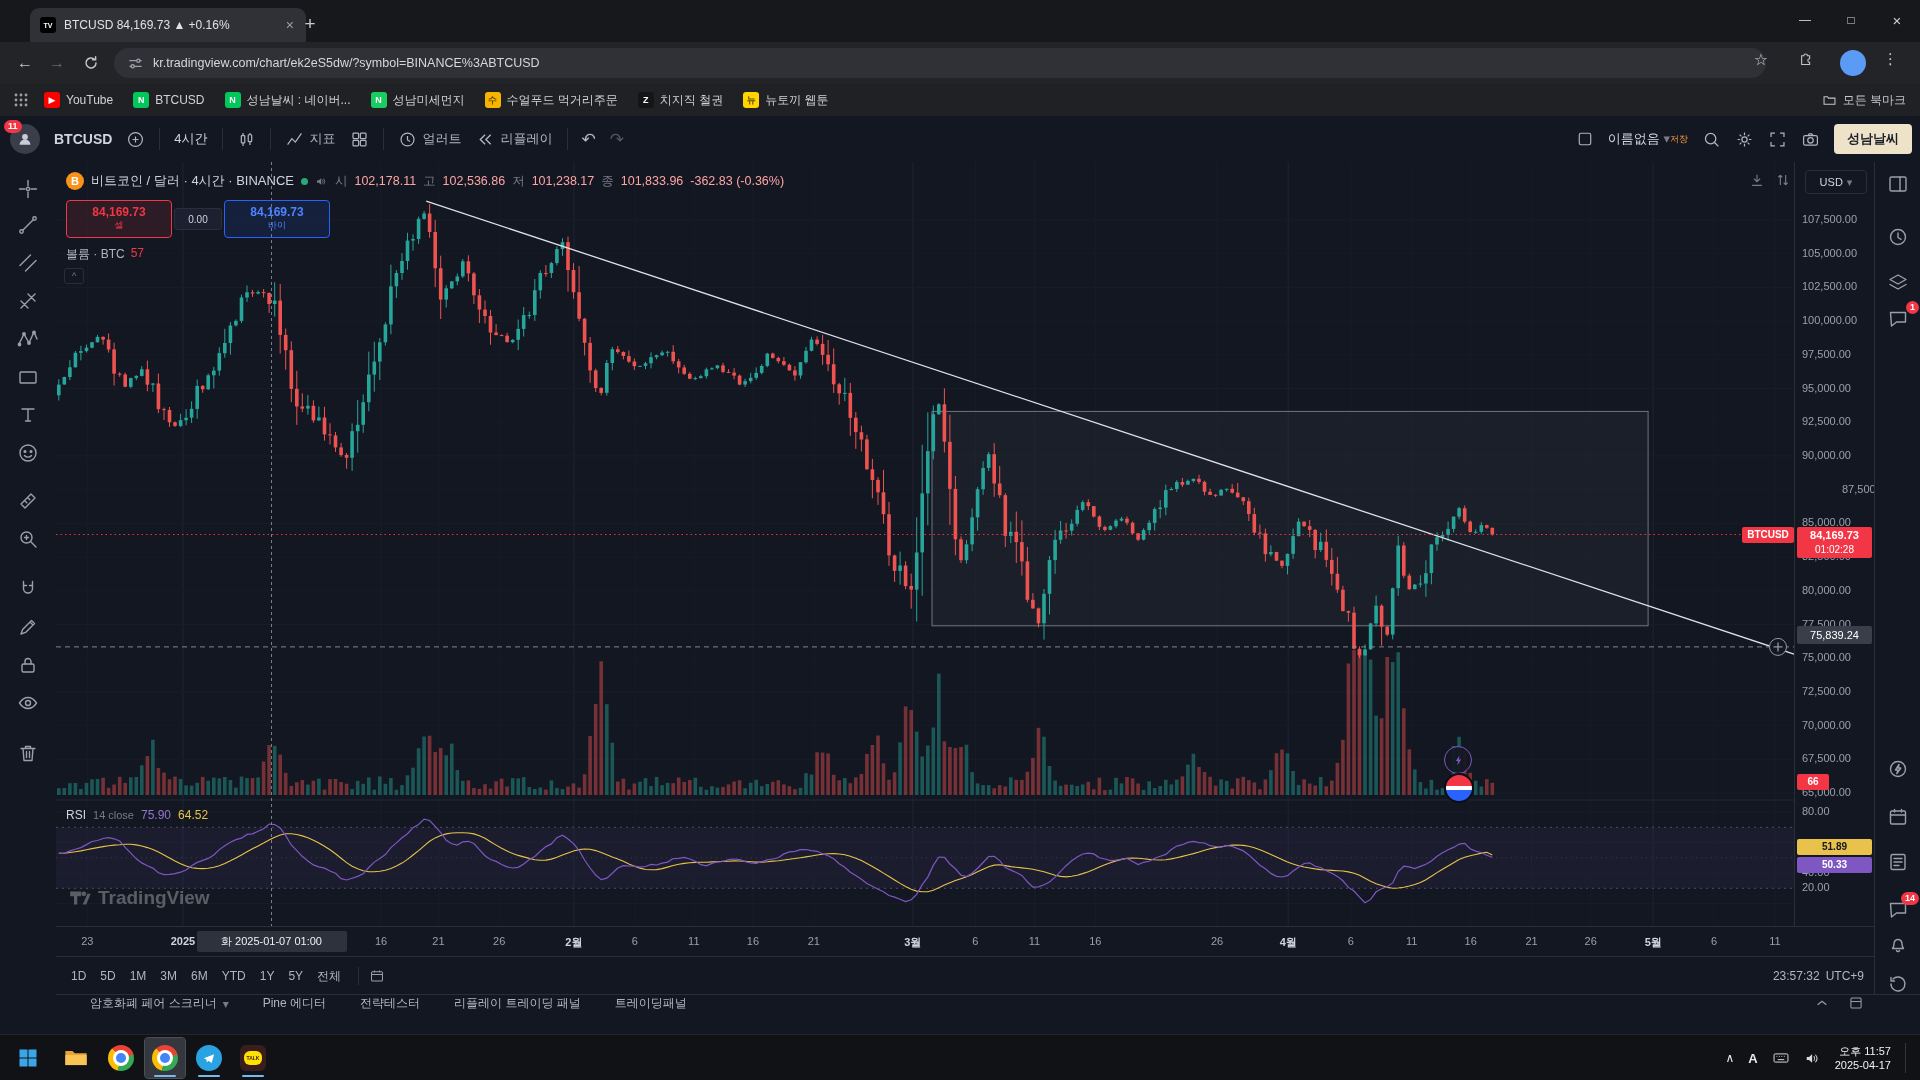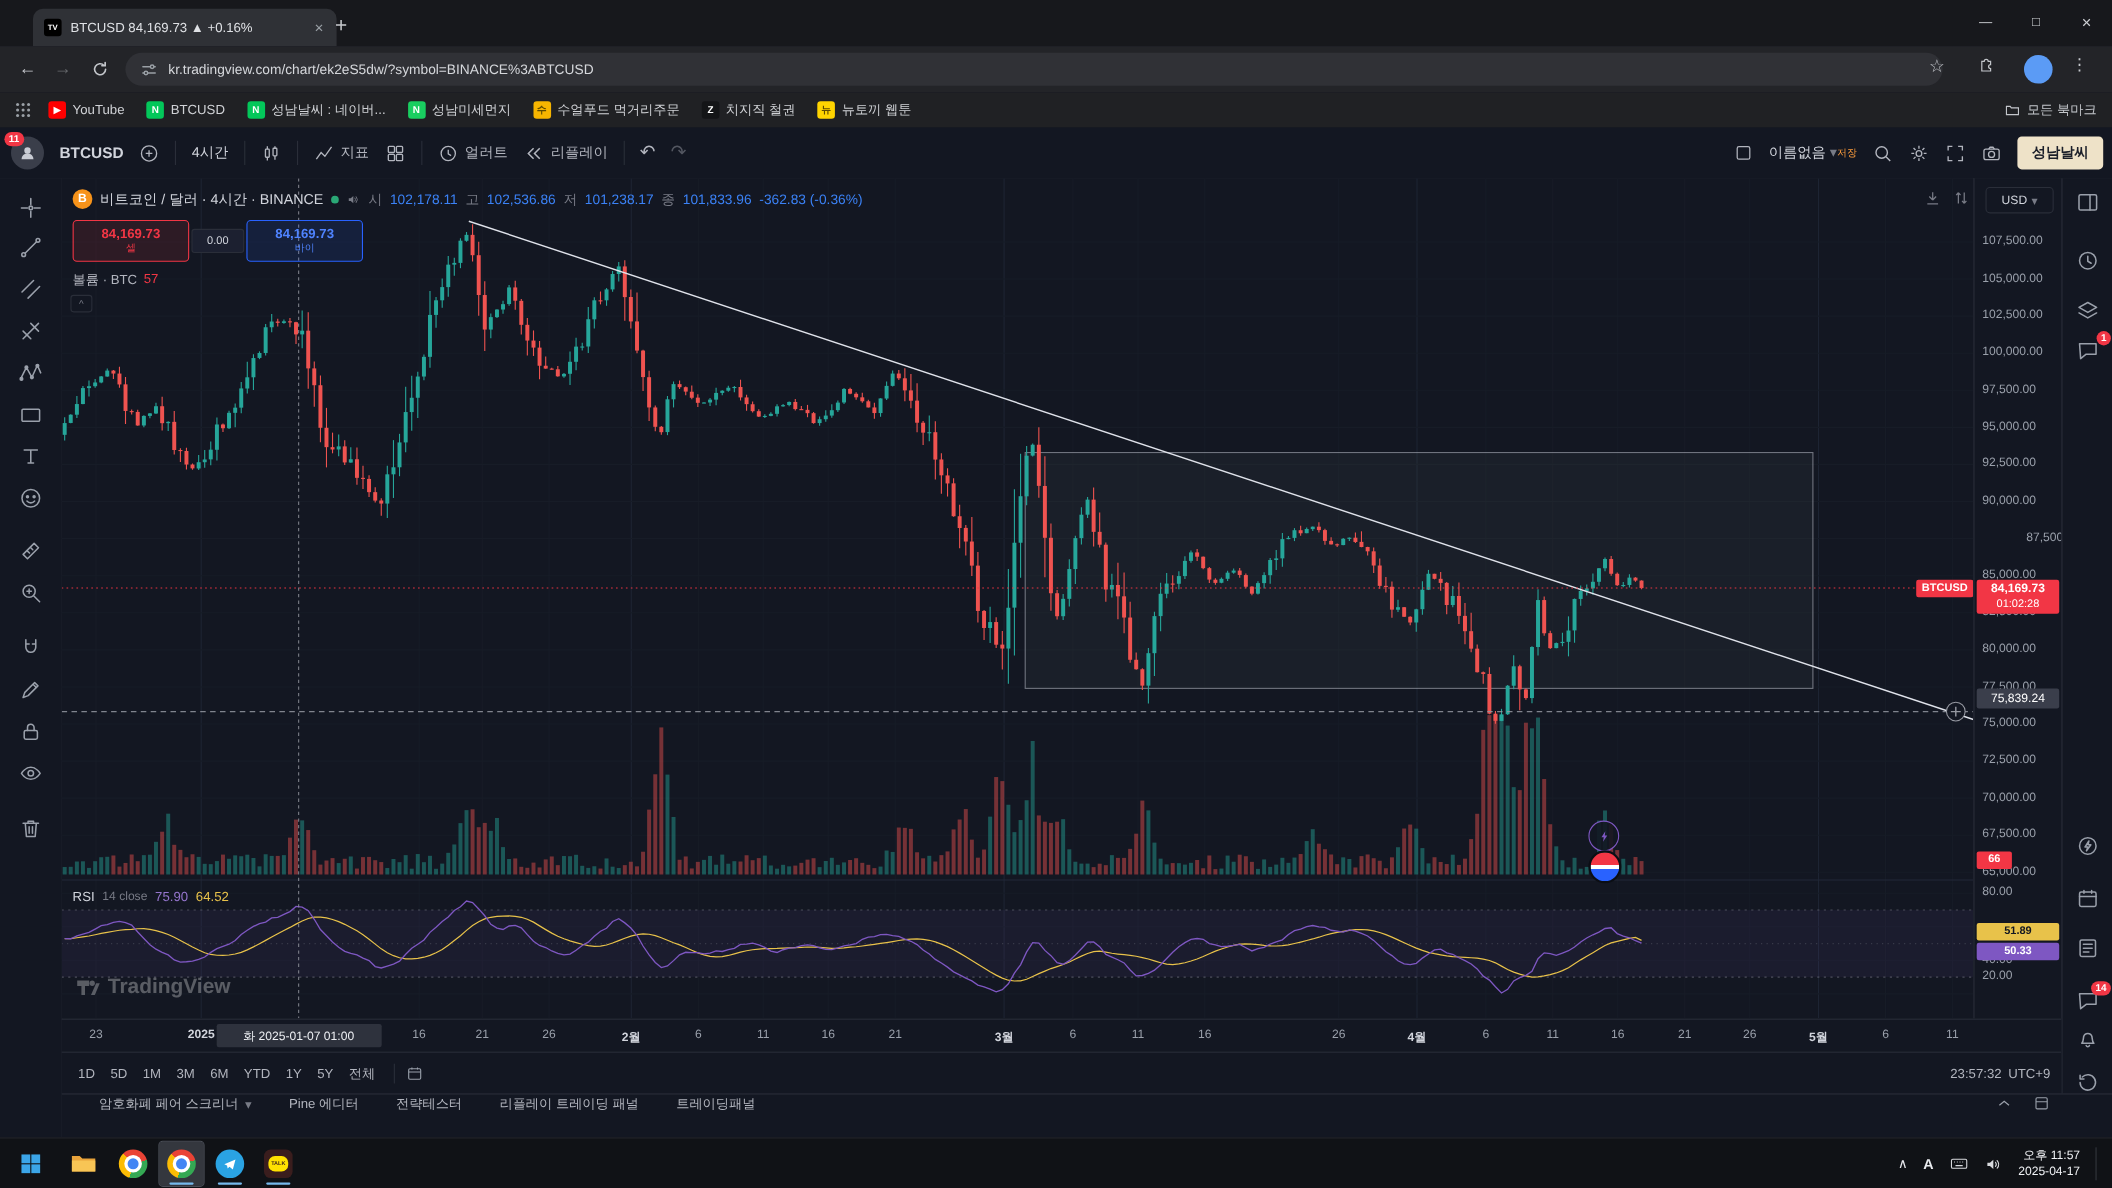--- a/index.html
+++ b/index.html
@@ -40,21 +40,21 @@
   .tool{position:absolute;left:9px;width:38px;height:34px;display:flex;align-items:center;justify-content:center;color:#9aa0ab;}
   #rightbar{left:1874px;top:162px;width:46px;height:872px;background:#131722;border-left:1px solid #2a2e39;}
   .rtool{position:absolute;left:7px;width:32px;height:30px;display:flex;align-items:center;justify-content:center;color:#9aa0ab;}
   #plot{left:56px;top:162px;width:1738px;height:764px;background:#131722;overflow:hidden;}
   #axis{left:1794px;top:162px;width:80px;height:764px;background:#131722;border-left:1px solid #2a2e39;font-size:11px;color:#9aa0ab;}
   .tick{position:absolute;left:7px;}
   .legend{position:absolute;left:10px;top:10px;display:flex;align-items:center;gap:7px;font-size:13px;color:#d1d4dc;white-space:nowrap;}
   .btcic{width:18px;height:18px;border-radius:50%;background:#f7931a;color:#fff;font-weight:700;font-size:11px;display:flex;align-items:center;justify-content:center;}
   .dot{width:7px;height:7px;border-radius:50%;background:#2aa876;}
   .ohlc-l{color:#787b86;font-size:12.5px;}
-  .ohlc-v{color:#3b82f6;font-size:12.5px;}
+  .ohlc-v{color:#fca5a5;font-size:12.5px;}
   .trade{position:absolute;left:10px;top:38px;display:flex;align-items:center;}
   .tbox{width:104px;height:36px;border-radius:4px;display:flex;flex-direction:column;align-items:center;justify-content:center;line-height:13px;}
   .tbox .p{font-size:12px;font-weight:700;}
   .tbox .l{font-size:9px;}
   .sell{border:1px solid #f23645;background:rgba(242,54,69,0.12);color:#f23645;}
   .buy{border:1px solid #2962ff;background:rgba(41,98,255,0.12);color:#4f83ff;}
   .mid{width:46px;height:20px;margin:0 2px;background:#1c2030;border:1px solid #2a2e39;border-radius:3px;color:#d1d4dc;font-size:10px;display:flex;align-items:center;justify-content:center;}
   .volrow{position:absolute;left:10px;top:84px;font-size:12px;color:#b2b5be;display:flex;gap:6px;}
   .collapse{position:absolute;left:8px;top:106px;width:18px;height:14px;border:1px solid #2a2e39;border-radius:3px;color:#787b86;font-size:9px;display:flex;align-items:center;justify-content:center;}
   .rsihead{position:absolute;left:10px;top:646px;font-size:12px;color:#d1d4dc;display:flex;gap:7px;align-items:center;}

